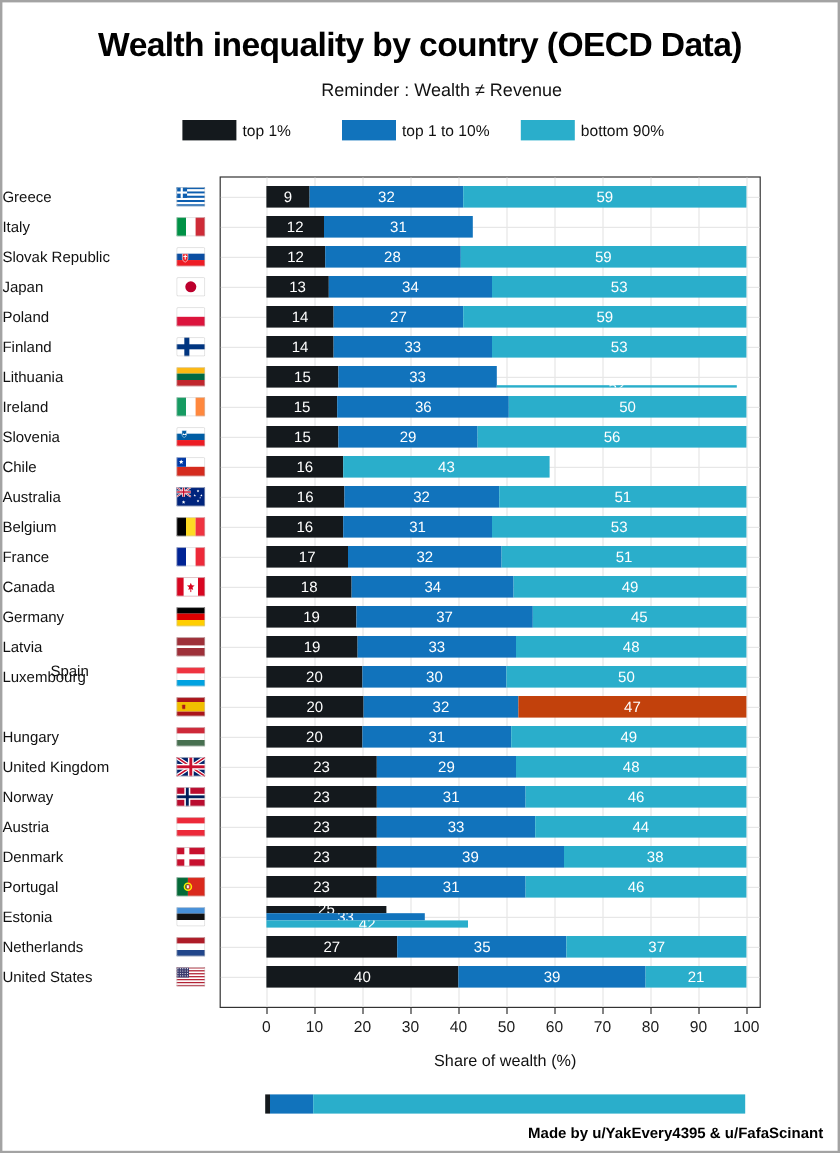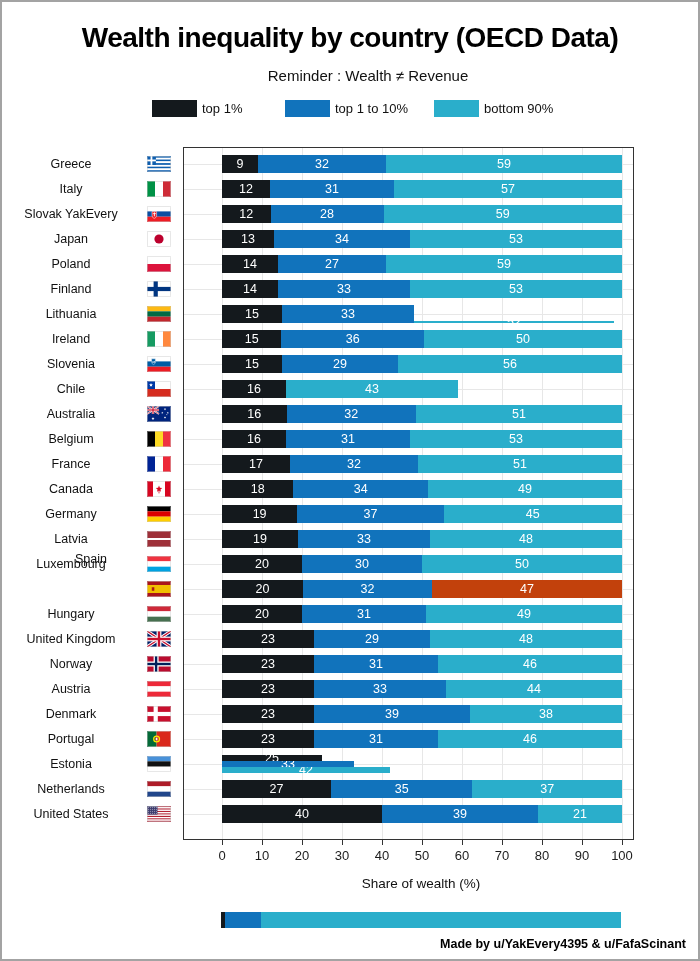--- a/index.html
+++ b/index.html
@@ -25,21 +25,21 @@
   }
   .vgrid { position:absolute; top:0; width:1px; height:100%; background:#e7e7e7; }
   .hgrid { position:absolute; left:0; width:100%; height:1px; background:#e7e7e7; }
   .bar-row { position:absolute; display:flex; height:18px; z-index:2; }
   .bar-seg {
     display:flex; align-items:center; justify-content:center;
     color:#fff; font-size:12.5px; overflow:hidden; white-space:nowrap;
   }
   .country-label {
     position:absolute; left:0; width:138px; height:18px; line-height:18px;
-    text-align:center; font-size:12.5px; color:#111; white-space:nowrap;
+    text-align:left; font-size:12.5px; color:#111; white-space:nowrap;
   }
   .flag { position:absolute; left:145px; width:24px; height:16px; }
   .tick-mark { position:absolute; top:838px; width:1px; height:5px; background:#333; }
   .tick-label { position:absolute; top:846px; width:40px; text-align:center; font-size:13px; color:#1c1c1c; }
   .xaxis-label {
     position:absolute; left:219px; top:874px; width:400px;
     text-align:center; font-size:13.5px; color:#111;
   }
   .pop-label {
     position:absolute; left:0; top:910px; width:172px; height:16px; line-height:16px;
@@ -85,21 +85,20 @@
       <div class="hgrid" style="top: 15.5px;"></div>
       <div class="bar-row" style="left: 38px; top: 7px;">
         <div class="bar-seg" style="width: 36px; background: rgb(20, 25, 29);">9</div>
         <div class="bar-seg" style="width: 128px; background: rgb(17, 115, 188);">32</div>
         <div class="bar-seg" style="width: 236px; background: rgb(42, 174, 203);">59</div>
       </div>
       <div class="hgrid" style="top: 40.5px;"></div>
       <div class="bar-row" style="left: 38px; top: 32px;">
         <div class="bar-seg" style="width: 48px; background: rgb(20, 25, 29);">12</div>
         <div class="bar-seg" style="width: 124px; background: rgb(17, 115, 188);">31</div>
-        <div class="bar-seg" style="width: 228px; background: rgb(42, 174, 203);">57</div>
       </div>
       <div class="hgrid" style="top: 65.5px;"></div>
       <div class="bar-row" style="left: 38px; top: 57px;">
         <div class="bar-seg" style="width: 48.5px; background: rgb(20, 25, 29);">12</div>
         <div class="bar-seg" style="width: 113.1px; background: rgb(17, 115, 188);">28</div>
         <div class="bar-seg" style="width: 238.4px; background: rgb(42, 174, 203);">59</div>
       </div>
       <div class="hgrid" style="top: 90.5px;"></div>
       <div class="bar-row" style="left: 38px; top: 82px;">
         <div class="bar-seg" style="width: 52px; background: rgb(20, 25, 29);">13</div>
@@ -293,21 +292,21 @@
         <rect y="3.55" width="8.9" height="1.8" fill="#fff"></rect>
         <rect x="0.3" y="0.3" width="23.4" height="15.4" fill="none" stroke="#cccccc" stroke-width="0.6" rx="1"></rect>
       </svg></div>
     <div class="country-label" style="top: 178px;">Italy</div>
     <div class="flag" style="top: 179px;"><svg viewBox="0 0 24 16" width="24" height="16" xmlns="http://www.w3.org/2000/svg">
         <rect x="0.00" width="8.05" height="16" fill="#009246"></rect>
         <rect x="8.00" width="8.05" height="16" fill="#ffffff"></rect>
         <rect x="16.00" width="8.05" height="16" fill="#ce2b37"></rect>
         <rect x="0.3" y="0.3" width="23.4" height="15.4" fill="none" stroke="#cccccc" stroke-width="0.6" rx="1"></rect>
       </svg></div>
-    <div class="country-label" style="top: 203px;">Slovak YakEvery</div>
+    <div class="country-label" style="top: 203px;">Slovak Republic</div>
     <div class="flag" style="top: 204px;"><svg viewBox="0 0 24 16" width="24" height="16" xmlns="http://www.w3.org/2000/svg">
         <rect width="24" height="5.4" fill="#fff"></rect>
         <rect y="5.4" width="24" height="5.3" fill="#0b4ea2"></rect>
         <rect y="10.7" width="24" height="5.3" fill="#ee1c25"></rect>
         <path d="M5 5.5h4.6v4.2q0 1.8-2.3 2.8-2.3-1-2.3-2.8z" fill="#ee1c25" stroke="#fff" stroke-width="0.5"></path>
         <rect x="6.9" y="6.3" width="0.9" height="4" fill="#fff"></rect>
         <rect x="5.8" y="7.3" width="3.1" height="0.8" fill="#fff"></rect>
         <rect x="0.3" y="0.3" width="23.4" height="15.4" fill="none" stroke="#cccccc" stroke-width="0.6" rx="1"></rect>
       </svg></div>
     <div class="country-label" style="top: 228px;">Japan</div>

